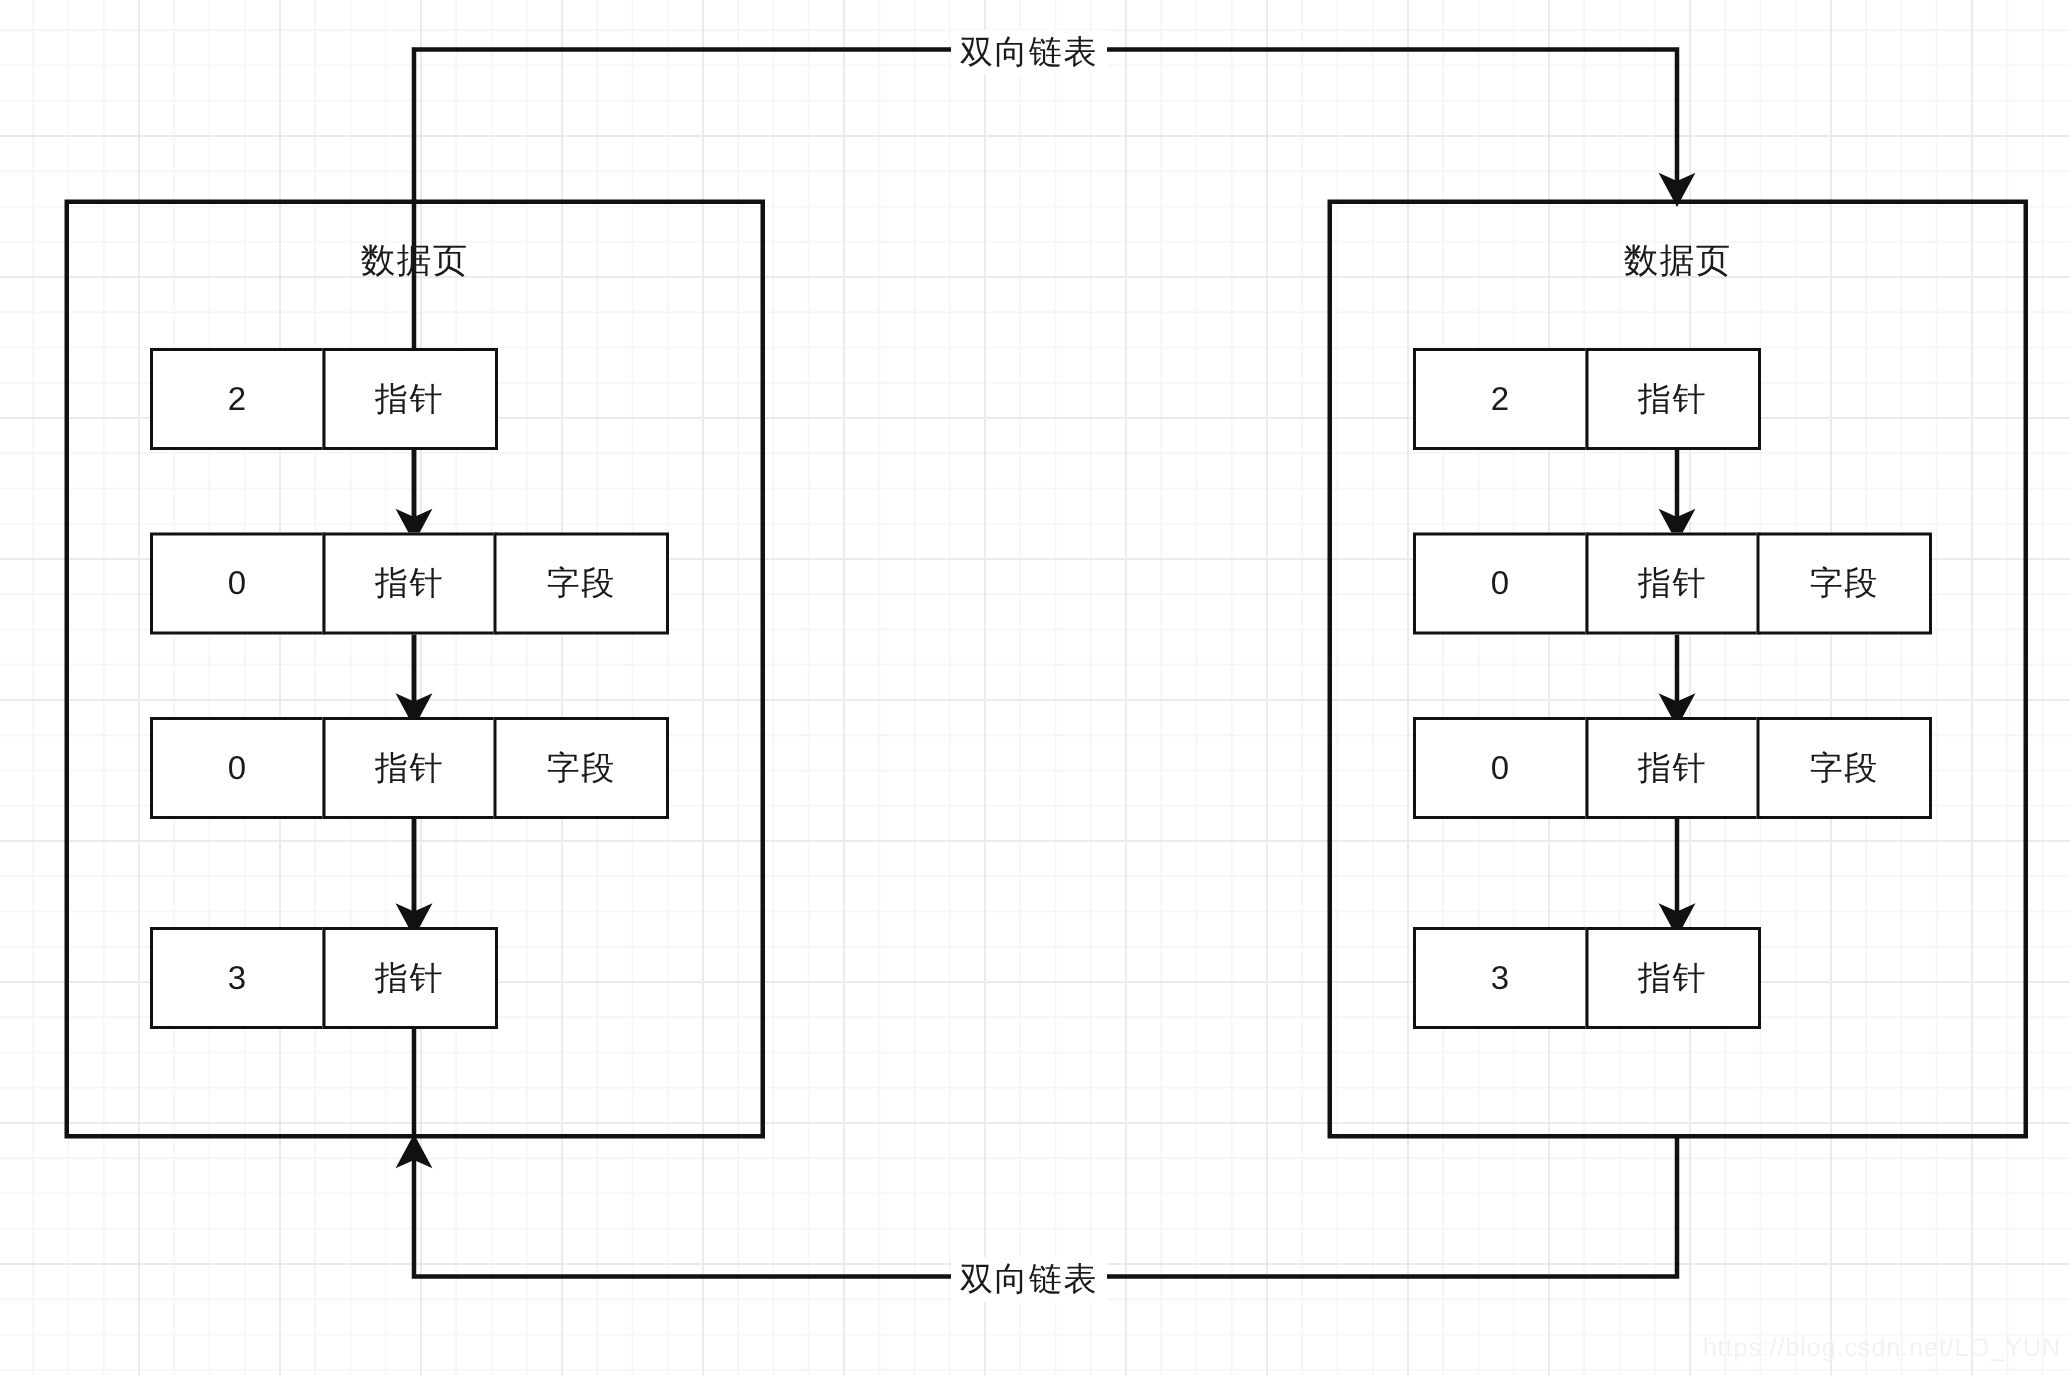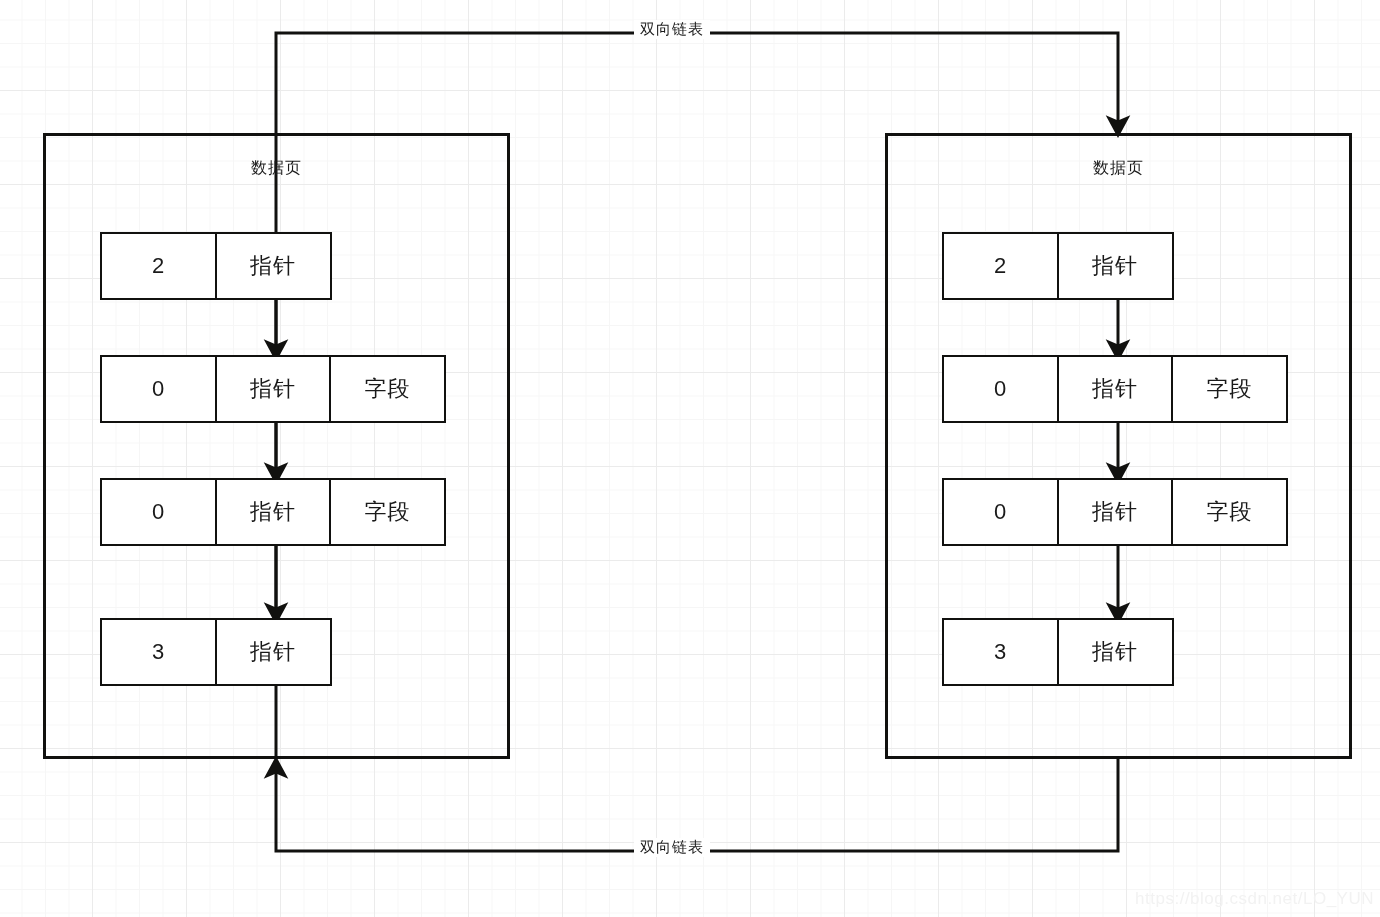--- a/index.html
+++ b/index.html
@@ -33,21 +33,21 @@
     border: 3px solid #11110f;
     background: transparent;
     box-sizing: border-box;
   }
   .page-title {
     position: absolute;
     top: 22px;
     left: 0;
     width: 100%;
     text-align: center;
-    font-size: 16px;
+    font-size: 23px;
     color: #1a1a1a;
     letter-spacing: 1px;
   }
 
   
   .record-row {
     position: absolute;
     display: flex;
     box-sizing: border-box;
   }
@@ -72,21 +72,21 @@
     position: absolute;
     left: 0;
     top: 0;
     width: 1380px;
     height: 917px;
     pointer-events: none;
   }
 
   .link-label {
     position: absolute;
-    font-size: 15px;
+    font-size: 22px;
     color: #1a1a1a;
     background: #ffffff;
     padding: 0 6px;
     white-space: nowrap;
     letter-spacing: 1px;
   }
 
   .watermark {
     position: absolute;
     right: 6px;

